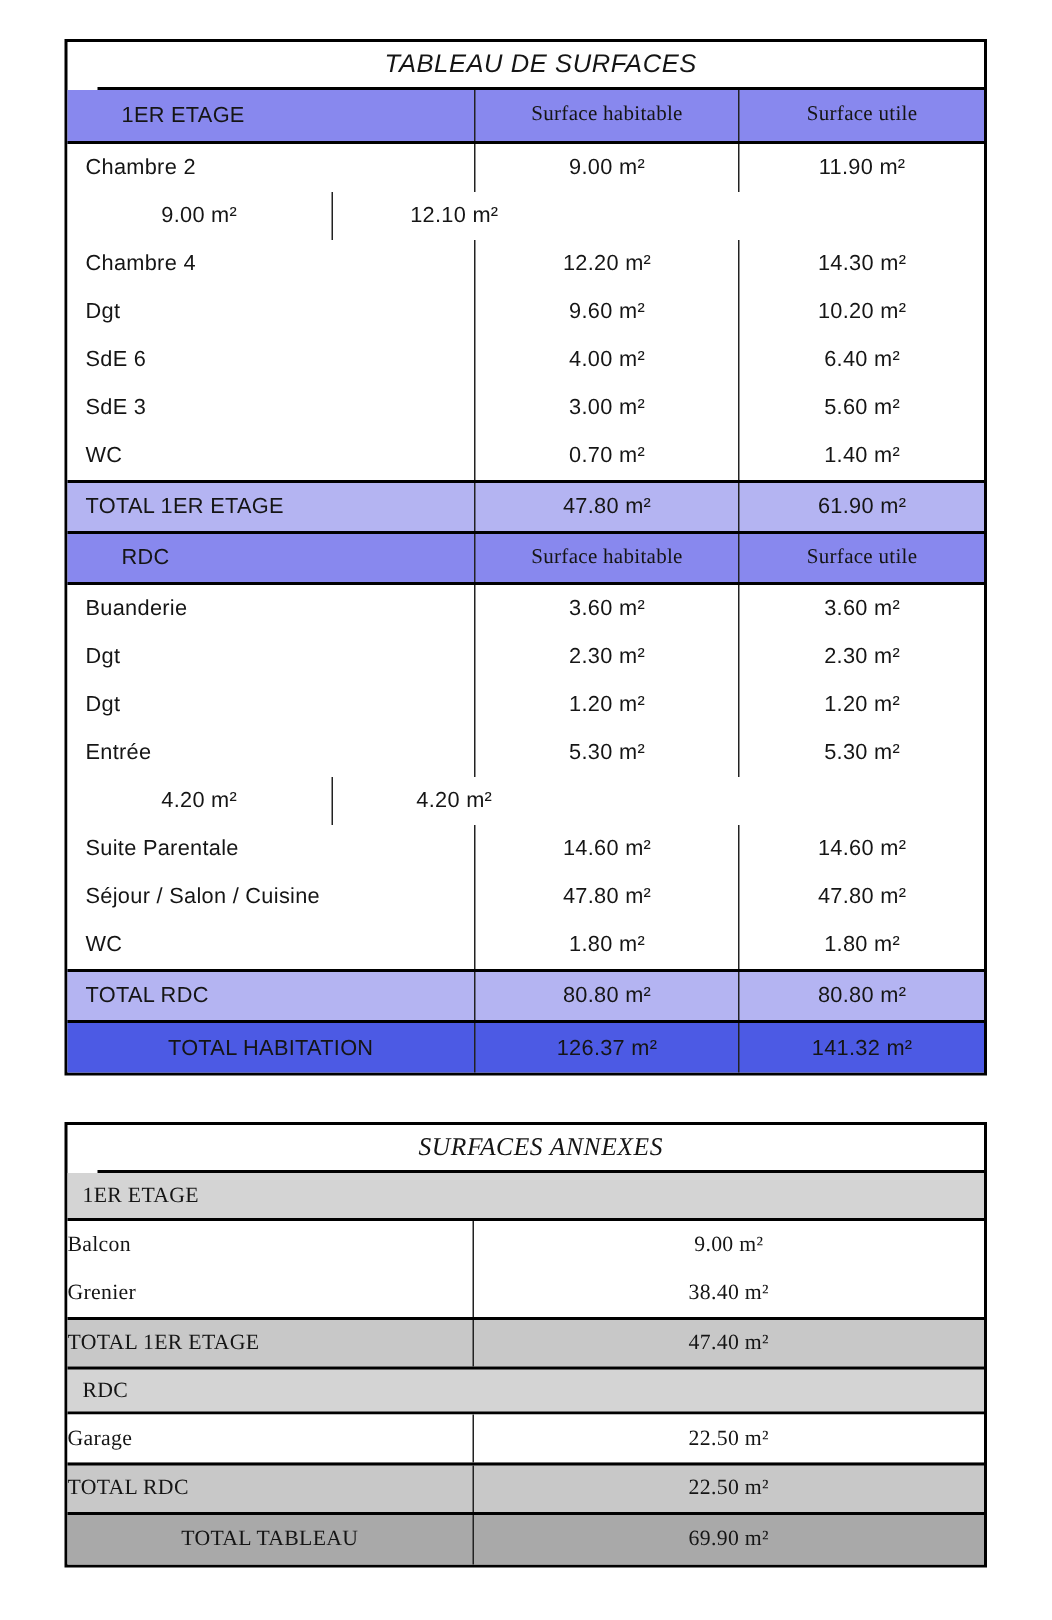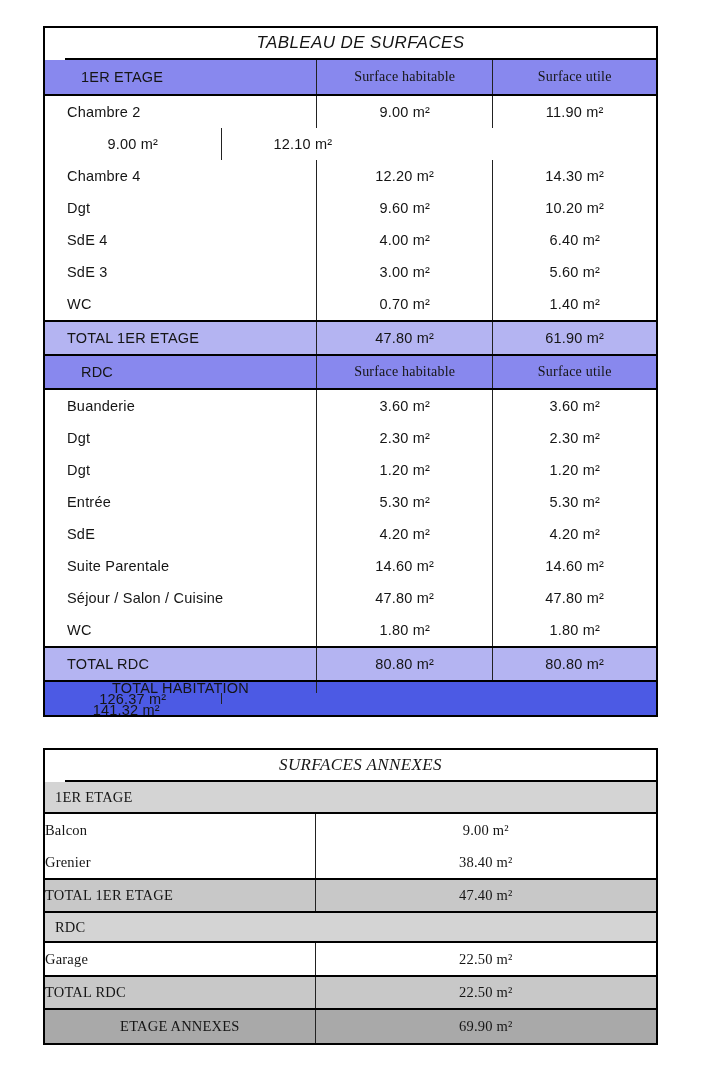--- a/index.html
+++ b/index.html
@@ -18,30 +18,30 @@
 
   .titlerow {
     height:32px; display:flex; align-items:center; justify-content:center;
     font-style:italic; font-size:17px; letter-spacing:0.4px;
     border-bottom:2px solid #000; box-sizing:border-box;margin-left:20px;
   }
   .row { display:flex; box-sizing:border-box; }
   .cell { display:flex; align-items:center; box-sizing:border-box; overflow:hidden; }
 
   
-  .t1 .c1 { width:44.5%; border-right:1px solid #222; padding-left:22px; }
+  .t1 .c1 { width:44.5%; border-right:1px solid #222; padding-left:12px; }
   .t1 .c2 { width:28.9%; border-right:1px solid #222; justify-content:center; }
   .t1 .c3 { width:26.6%; justify-content:center; }
   .t1 .r-header { height:36px; background:#8888ee; border-top:2px solid #000; border-bottom:2px solid #000; }
   .t1 .r-header.first { border-top:none; }
   .t1 .r-header .c1 { padding-left:36px; }
   .t1 .r-header .c2, .t1 .r-header .c3 { font-size:14px;font-family:Liberation Serif, serif; }
   .t1 .r-data  { height:32px; background:#fff; }
   .t1 .r-total { height:34px; background:#b4b4f2; border-top:2px solid #000; }
-  .t1 .r-grand { height:35px; background:#4c5ae4; border-top:2px solid #000;flex-direction:column; }
+  .t1 .r-grand { height:35px; background:#4c5ae4; border-top:2px solid #000; }
   .t1 .r-grand .c1 { justify-content:center; padding-left:0; }
 
   
   .t2 .c1 { width:44.3%; border-right:1px solid #222; padding-left:0; }
   .t2 .c2 { width:55.7%; justify-content:center; }
   .t2 .r-section {
     height:32px; background:#d4d4d4; display:flex; align-items:center;
     padding-left:10px; border-top:2px solid #000; border-bottom:2px solid #000;
     box-sizing:border-box;
   }
@@ -76,21 +76,21 @@
     <div class="cell c1">Chambre 4</div>
     <div class="cell c2">12.20 m²</div>
     <div class="cell c3">14.30 m²</div>
   </div>
   <div class="row r-data">
     <div class="cell c1">Dgt</div>
     <div class="cell c2">9.60 m²</div>
     <div class="cell c3">10.20 m²</div>
   </div>
   <div class="row r-data">
-    <div class="cell c1">SdE 4</div>
+    <div class="cell c1">SdE 6</div>
     <div class="cell c2">4.00 m²</div>
     <div class="cell c3">6.40 m²</div>
   </div>
   <div class="row r-data">
     <div class="cell c1">SdE 3</div>
     <div class="cell c2">3.00 m²</div>
     <div class="cell c3">5.60 m²</div>
   </div>
   <div class="row r-data">
     <div class="cell c1">WC</div>
@@ -124,21 +124,20 @@
     <div class="cell c1">Dgt</div>
     <div class="cell c2">1.20 m²</div>
     <div class="cell c3">1.20 m²</div>
   </div>
   <div class="row r-data">
     <div class="cell c1">Entrée</div>
     <div class="cell c2">5.30 m²</div>
     <div class="cell c3">5.30 m²</div>
   </div>
   <div class="row r-data">
-    <div class="cell c1">SdE</div>
     <div class="cell c2">4.20 m²</div>
     <div class="cell c3">4.20 m²</div>
   </div>
   <div class="row r-data">
     <div class="cell c1">Suite Parentale</div>
     <div class="cell c2">14.60 m²</div>
     <div class="cell c3">14.60 m²</div>
   </div>
   <div class="row r-data">
     <div class="cell c1">Séjour / Salon / Cuisine</div>
@@ -193,16 +192,16 @@
     <div class="cell c1">Garage</div>
     <div class="cell c2">22.50 m²</div>
   </div>
 
   <div class="row r-total">
     <div class="cell c1">TOTAL RDC</div>
     <div class="cell c2">22.50 m²</div>
   </div>
 
   <div class="row r-grand">
-    <div class="cell c1">ETAGE ANNEXES</div>
+    <div class="cell c1">TOTAL TABLEAU</div>
     <div class="cell c2">69.90 m²</div>
   </div>
 </div>
 
 </body></html>

